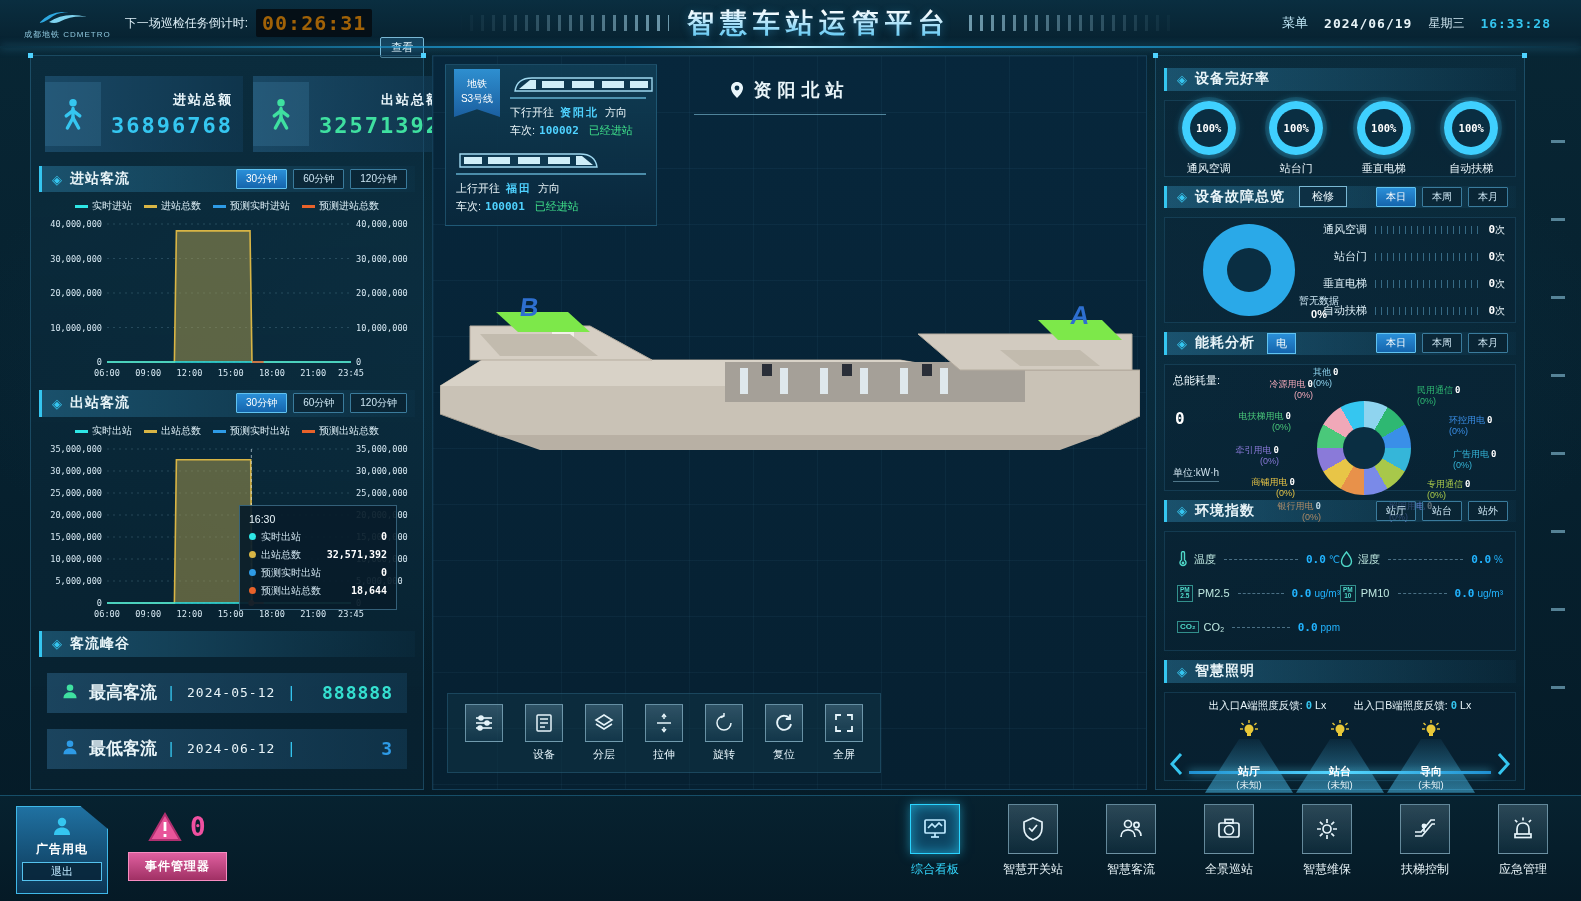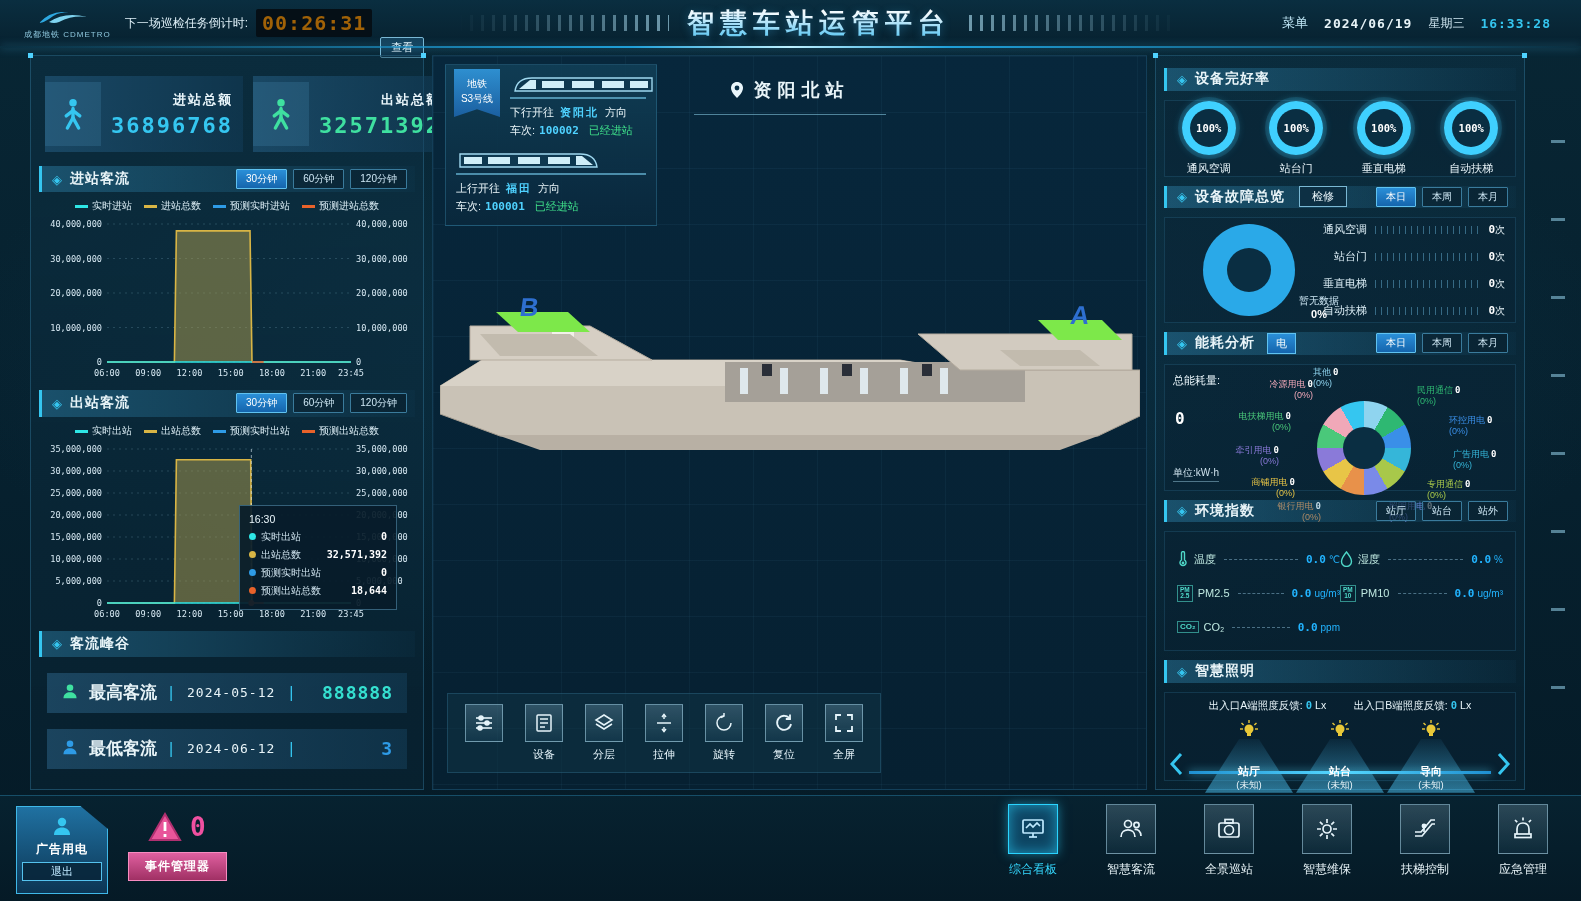--- a/index.html
+++ b/index.html
@@ -860,20 +860,29 @@
               <polyline points="6,12 10,8 13,11 17,7 20,10"></polyline>
               <line x1="9" y1="21" x2="17" y2="21"></line>
               <line x1="13" y1="17" x2="13" y2="21"></line>
             </svg>
           </div>
        <span class="nav-label">综合看板</span>
      </div>
         <div class="nav-item ">
        <div class="nav-ibox">
             <svg width="26" height="26" viewBox="0 0 26 26" stroke="#e6f4fa" stroke-width="1.7" fill="none">
+              <path d="M13 2 L22 6 V12 C22 18 18 22 13 24 C8 22 4 18 4 12 V6 Z"></path>
+              <polyline points="9,12 12,15 17,9"></polyline>
+            </svg>
+          </div>
+       <span class="nav-label">智慧开关站</span>
+     </div>
+        <div class="nav-item ">
+       <div class="nav-ibox">
+            <svg width="26" height="26" viewBox="0 0 26 26" stroke="#e6f4fa" stroke-width="1.7" fill="none">
               <circle cx="10" cy="8" r="3.5"></circle>
               <path d="M3 21 C3 15.5 7 13.8 10 13.8 C13 13.8 17 15.5 17 21"></path>
               <circle cx="18.5" cy="9" r="2.6"></circle>
               <path d="M16.5 13.5 C20 13 23 15.5 23 20"></path>
             </svg>
           </div>
        <span class="nav-label">智慧客流</span>
      </div>
         <div class="nav-item ">
        <div class="nav-ibox">

